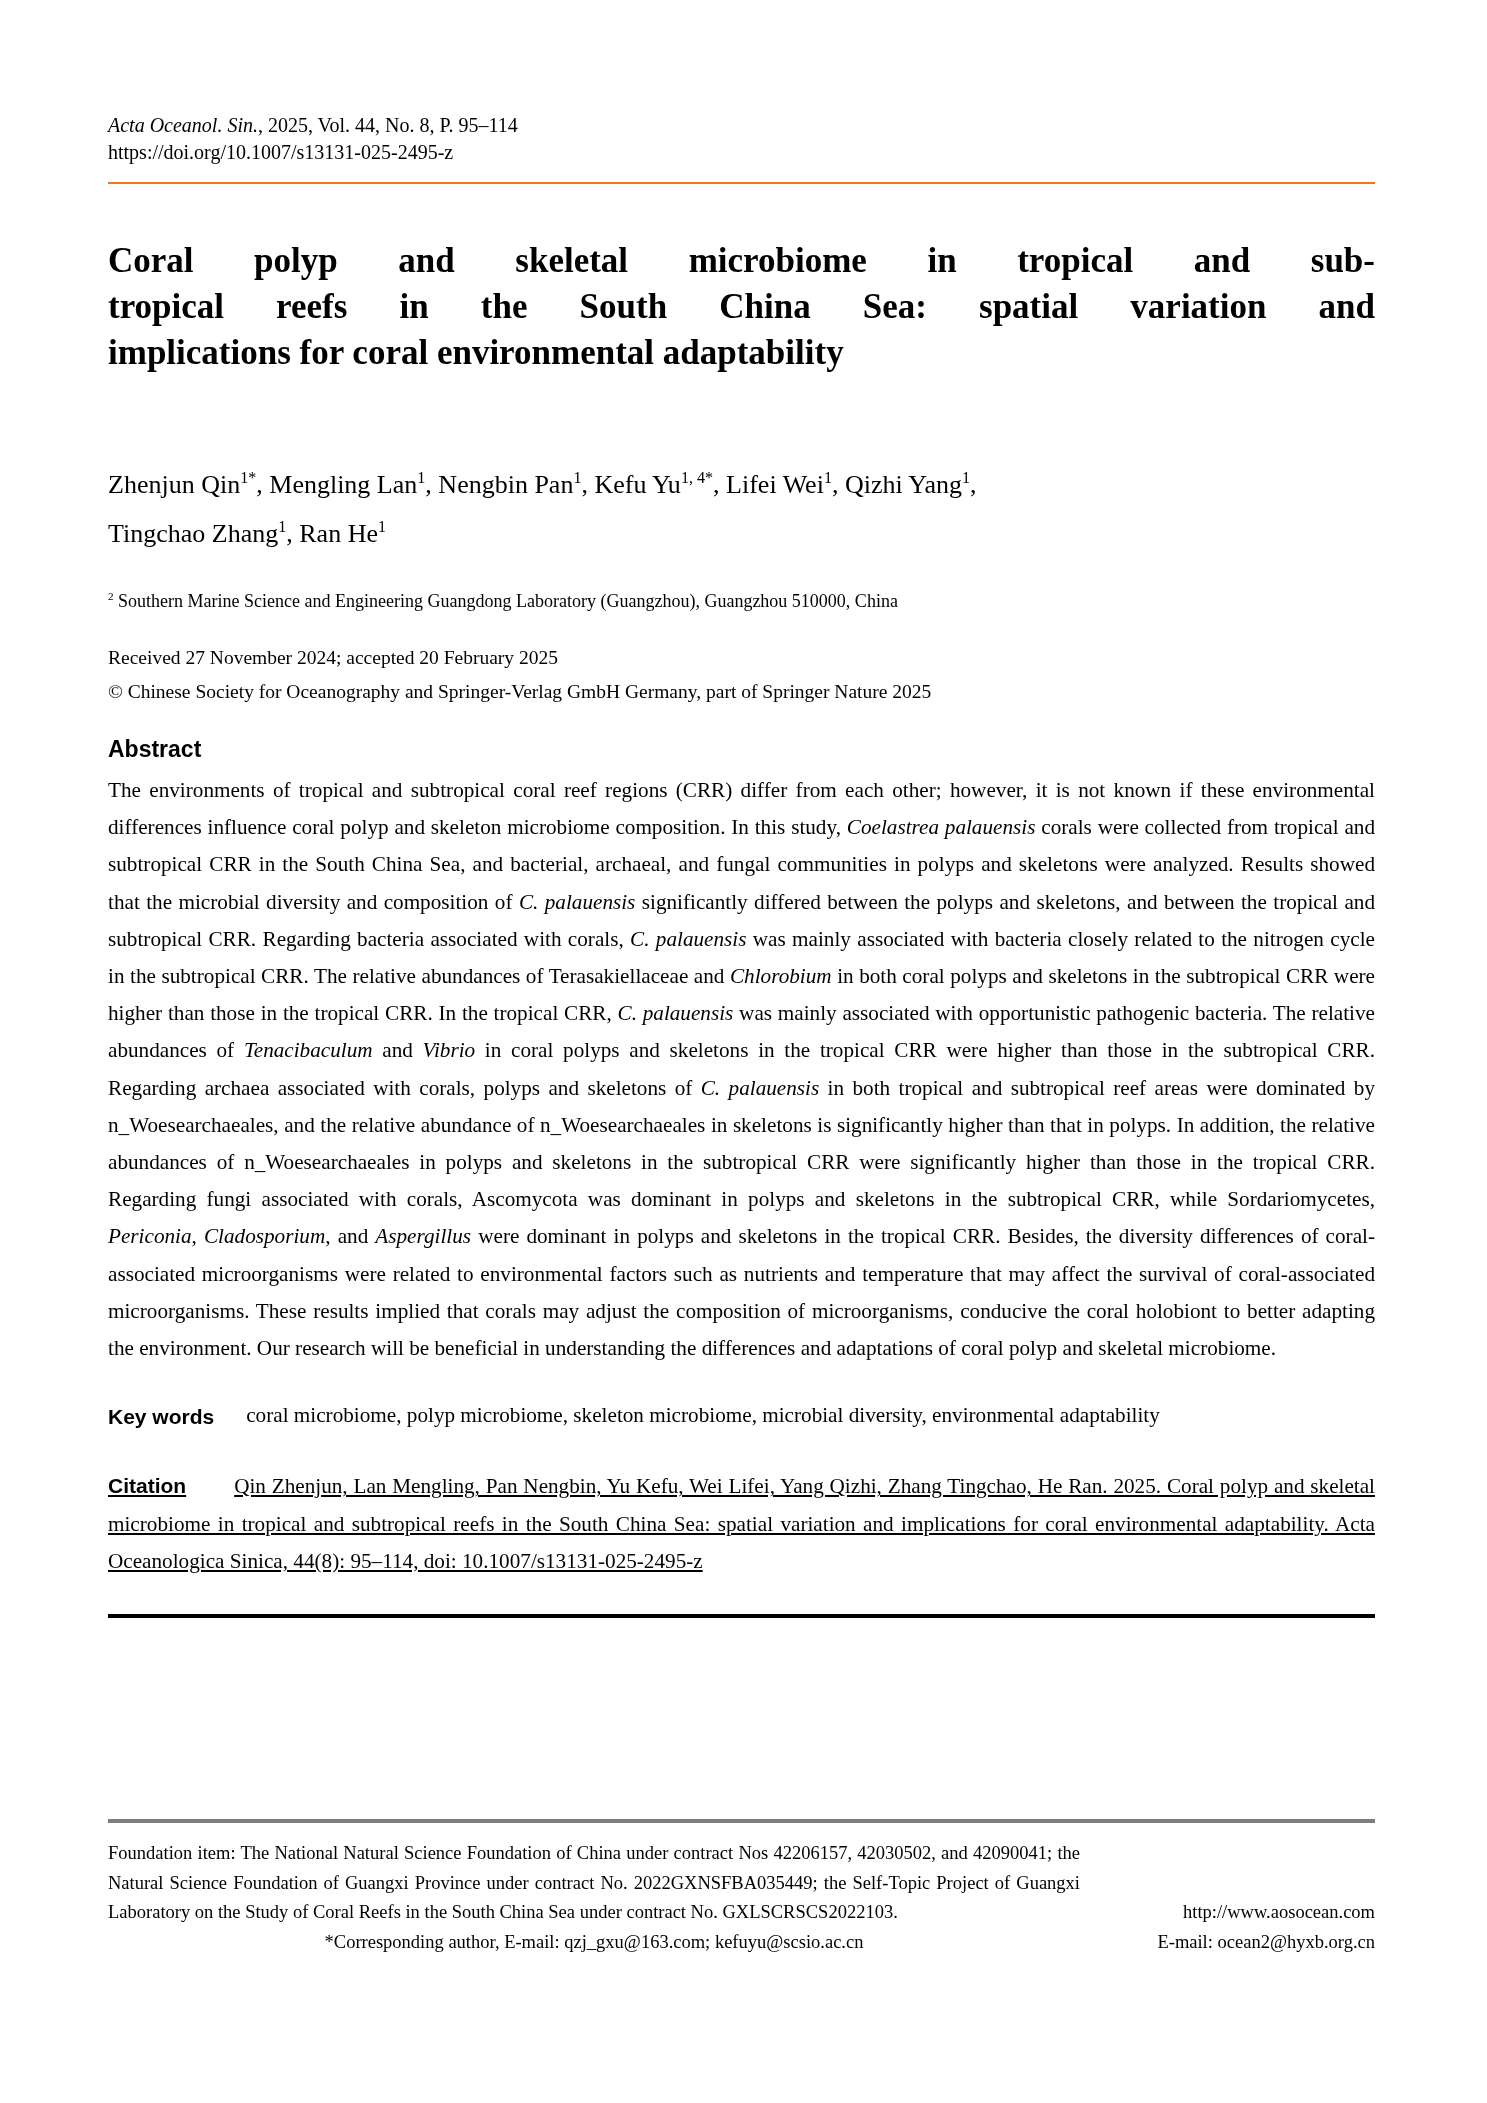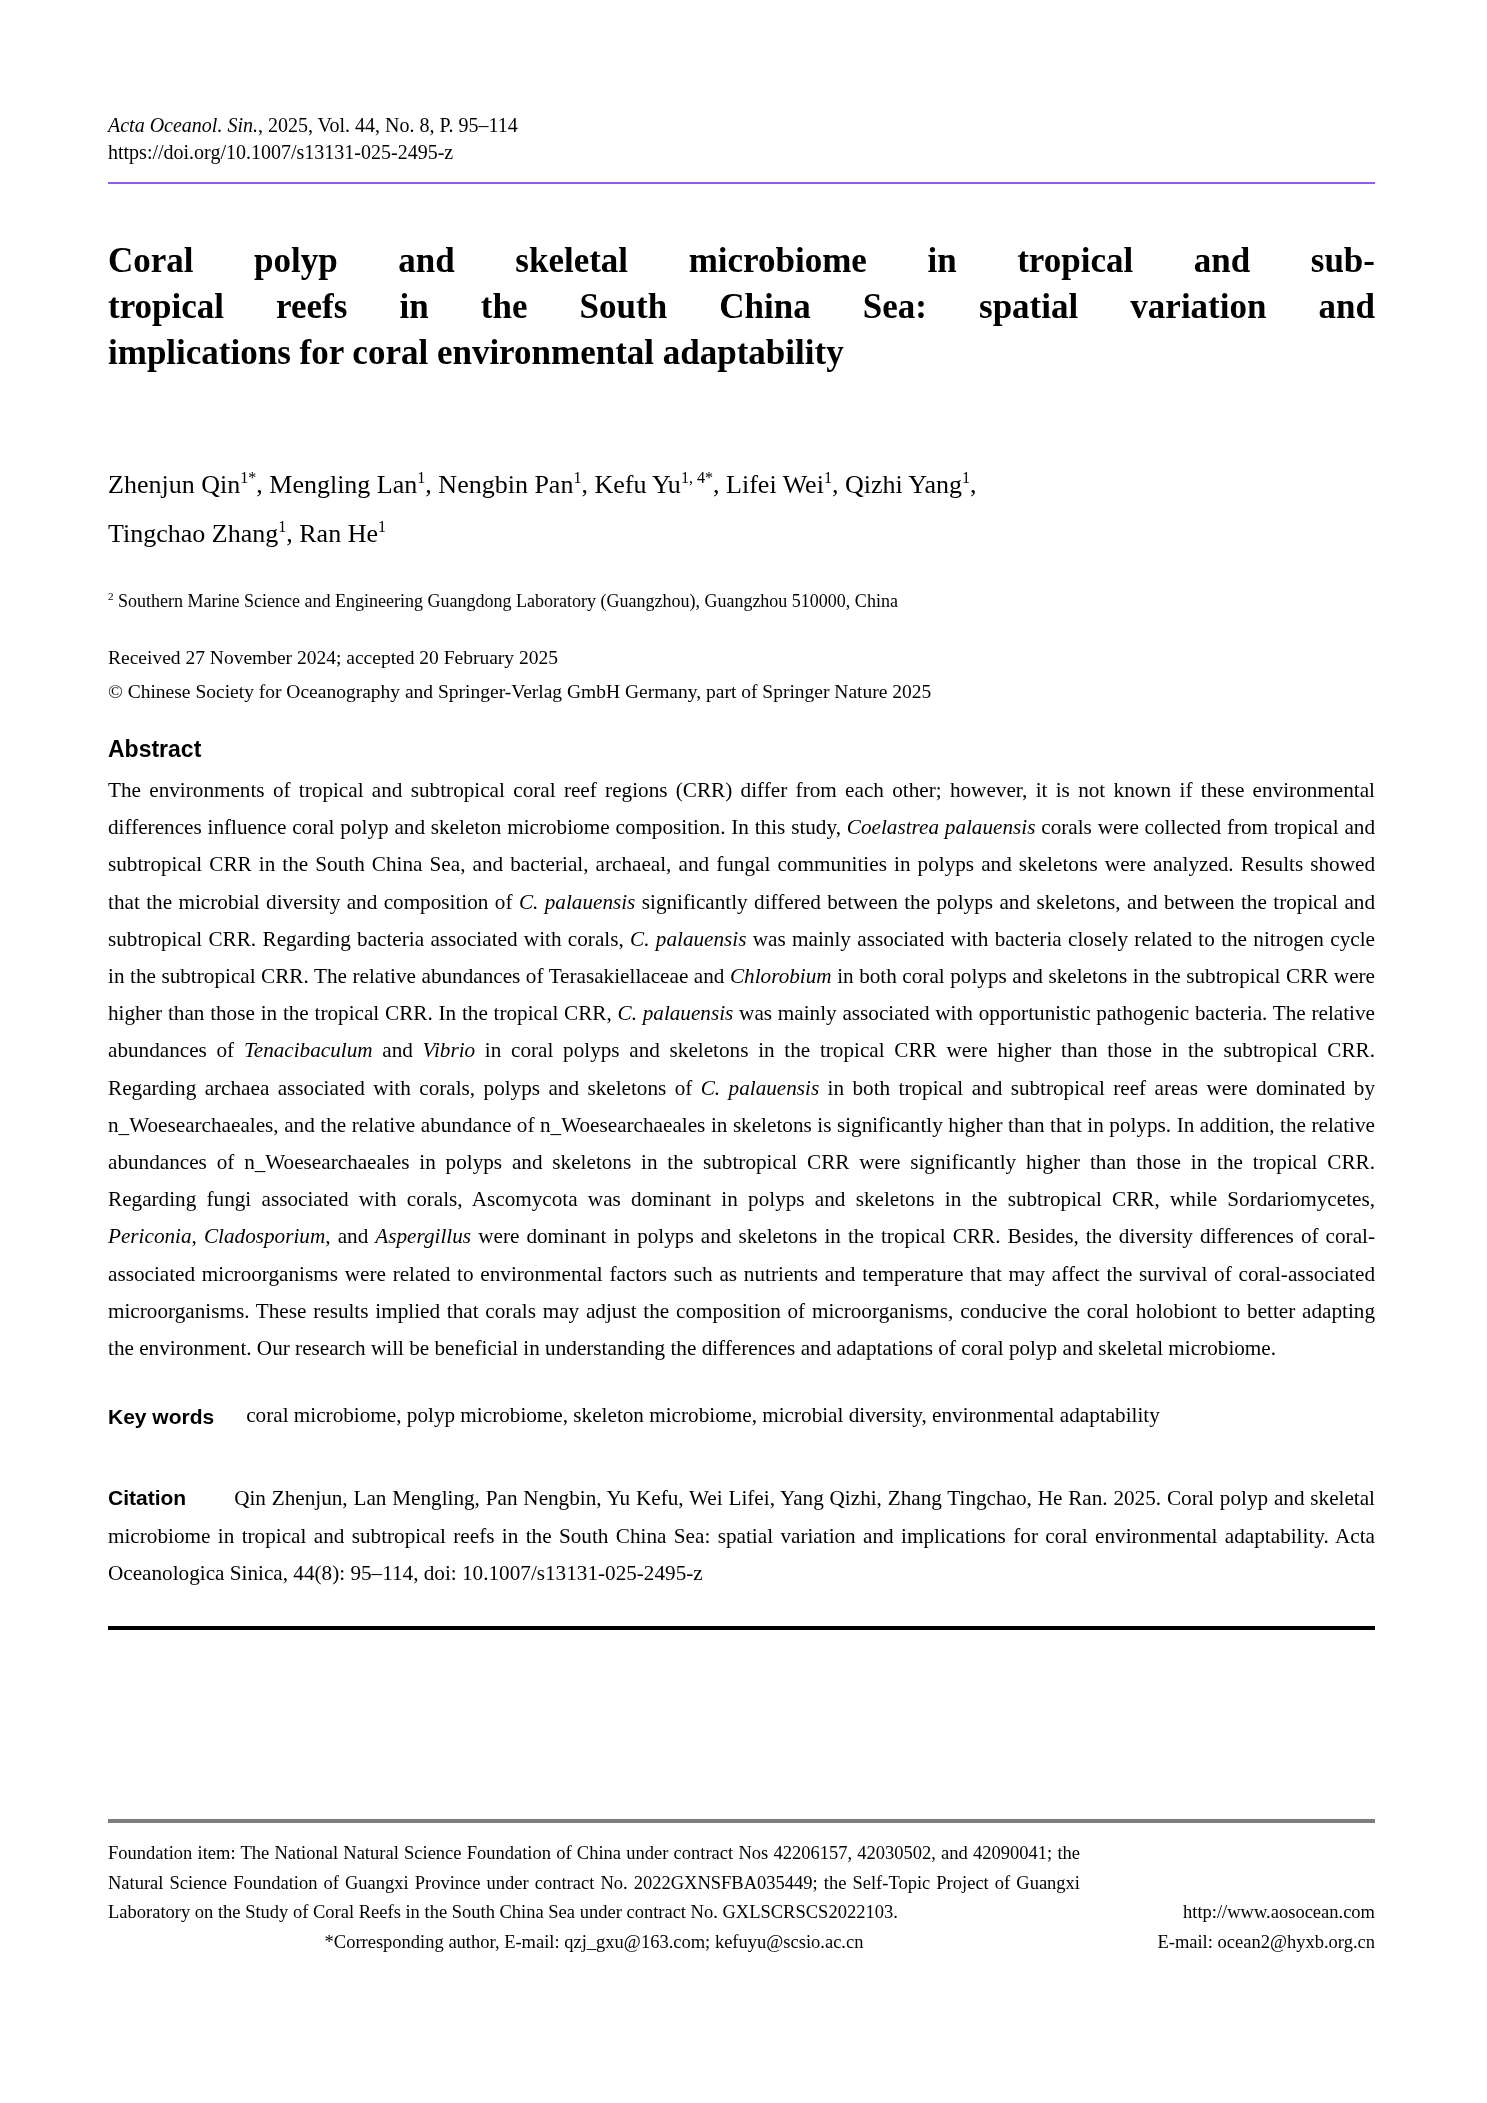--- a/index.html
+++ b/index.html
@@ -9,21 +9,21 @@
     height: 2103px;
     margin: 0 auto;
     background: #ffffff;
     color: #000;
     font-family: "Liberation Serif", serif;
     box-sizing: border-box;
     padding: 112px 112px 0 108px;
     overflow: hidden;
   }
   
-  .jhead { border-bottom: 2px solid #8b5cf6; padding-bottom: 16px; }
+  .jhead { border-bottom: 2px solid #f97316; padding-bottom: 16px; }
   .jline { font-size: 20px; line-height: 27px; }
   .it { font-style: italic; }
   
   h1.title { margin: 54px 0 0 0; font-size: 35px; line-height: 46px; font-weight: bold; }
   .tl.stretch { text-align: justify; text-align-last: justify; }
   
   .authors { margin-top: 84px; font-size: 26px; line-height: 49px; }
   sup { font-size: 62%; line-height: 0; vertical-align: super; }
   
   .affils { margin-top: 28px; font-size: 18px; line-height: 31px; }
@@ -32,21 +32,21 @@
   .dates { margin-top: 24px; font-size: 19.5px; line-height: 34px; }
   
   h2.abs-head { margin: 26px 0 0 0; font-family: Liberation Sans, sans-serif; font-size: 23px; line-height: 28px; font-weight: bold; }
   .abs-text { margin: 9px 0 0 0; font-size: 21.2px; line-height: 37.2px; text-align: justify; }
   
   .kw-row { margin-top: 30px; display: flex; font-size: 21.2px; line-height: 37.2px; }
   .label { font-family: "Liberation Sans", sans-serif; font-weight: bold; font-size: 21px; }
   .kw-label { flex: 0 0 auto; padding-top: 1px; }
   .kw-text { flex: 1 1 auto; margin-left: 32px; text-align: justify; }
   
-  .citation { margin: 44px 0 0 0; font-size: 21.2px; line-height: 37.2px; text-align: justify; }
+  .citation { margin: 32px 0 0 0; font-size: 21.2px; line-height: 37.2px; text-align: justify; text-decoration: underline; }
   .cit-label { margin-right: 48px; }
   
   .rule-black { margin-top: 34px; height: 4px; background: #000; }
   
   .footnote { position: absolute; left: 108px; right: 112px; bottom: 146px; }
   .rule-gray { height: 4px; background: #7e7e7e; margin-bottom: 16px; }
   .foot-cols { display: flex; align-items: flex-end; font-size: 18.5px; line-height: 29.5px; margin-top: 12px; }
   .foot-left { width: 972px; }
   .foot-left p { margin: 0; text-align: center; }
   .foot-left p.just { text-align: justify; }

